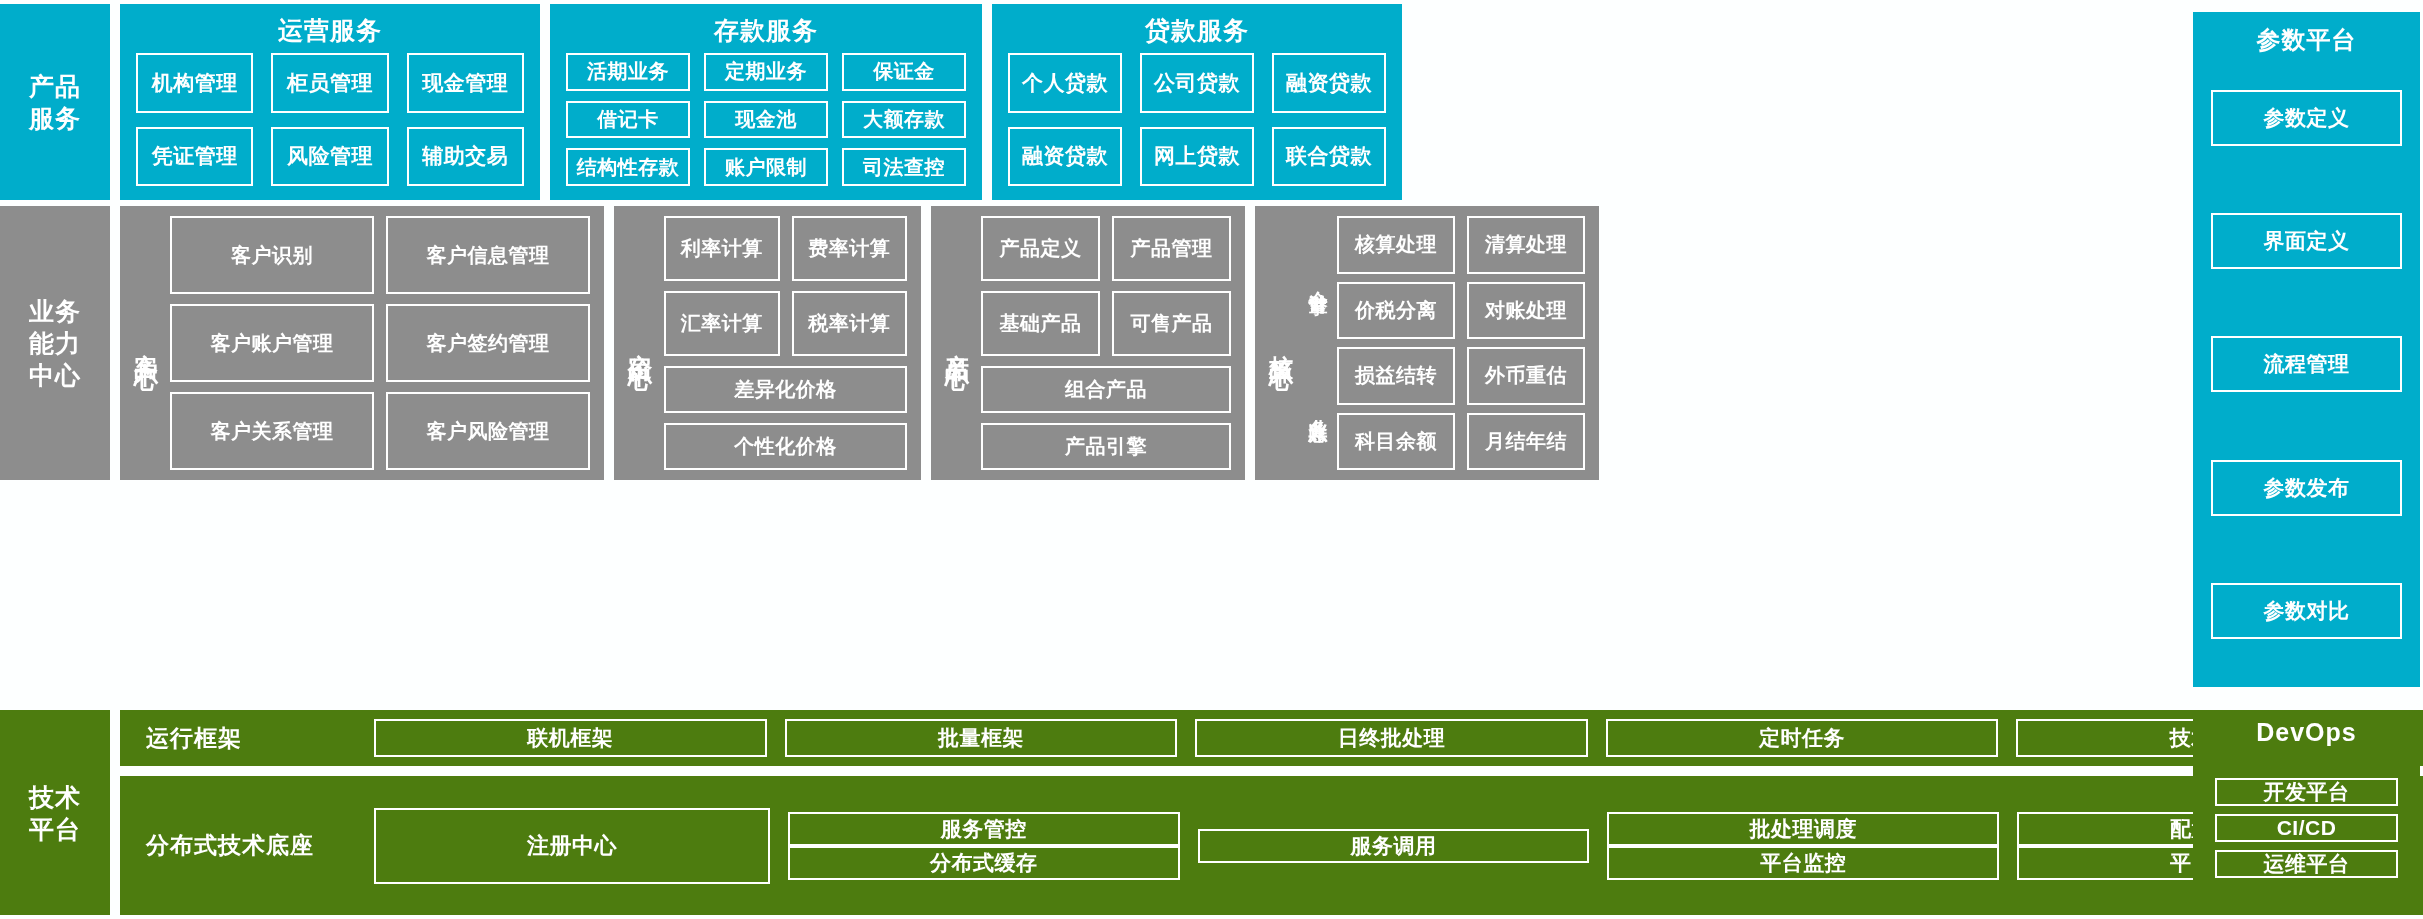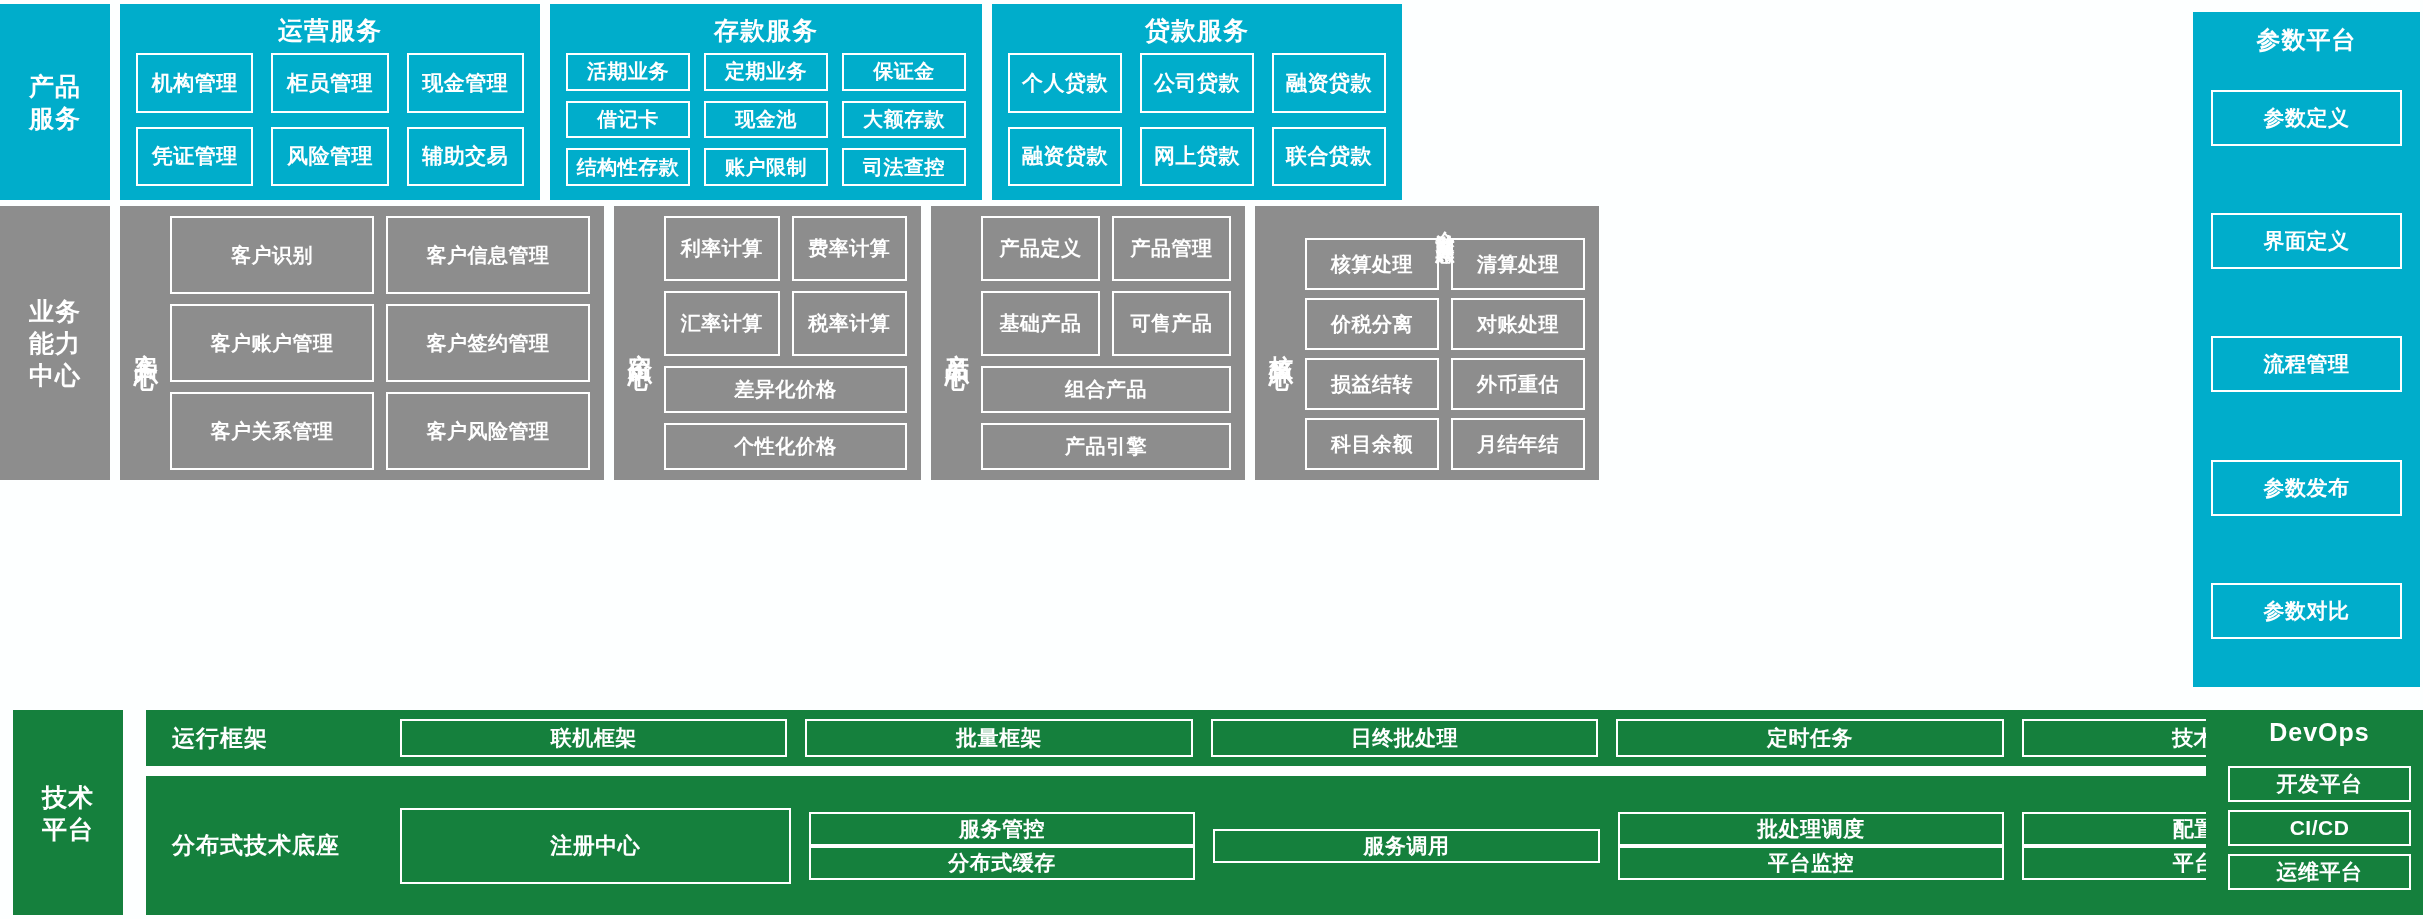--- a/index.html
+++ b/index.html
@@ -33,21 +33,21 @@
     color: #ffffff;
     font-weight: bold;
     font-size: 25px;
     line-height: 1.28;
     text-align: center;
     letter-spacing: 1px;
   }
 
   .teal   { background: #00adcb; }
   .gray   { background: #8d8d8d; }
-  .blue   { background: #15803d; margin-left: 13px; }
+  .blue   { background: #4d7c0f; }
 
   
   .group {
     position: relative;
     display: flex;
     flex-direction: column;
   }
   .group-title {
     text-align: center;
     color: #ffffff;
@@ -152,21 +152,21 @@
     grid-template-columns: 1fr 1fr;
     gap: 10px 12px;
   }
   .cap-group .tile { font-size: 20px; }
   #grp-customer .cap-grid-2col { flex: 1; grid-template-rows: repeat(3, 1fr); }
   #grp-pricing  .cap-grid-2col { grid-template-rows: repeat(2, 1fr); flex: 1.05; }
   #grp-product  .cap-grid-2col { grid-template-rows: repeat(2, 1fr); flex: 1.05; }
   .wide-tile { height: 47px; }
 
   
-  #grp-account .cap-body { flex-direction: column; gap: 6px; }
+  #grp-account .cap-body { flex-direction: row; gap: 6px; }
   #acct-sublabels {
     display: flex; flex-direction: column;
     justify-content: space-around;
     flex: 0 0 auto;
   }
   #acct-sublabels .vlabel { font-size: 19px; letter-spacing: 2px; }
   #acct-tiles {
     flex: 1;
     display: grid;
     grid-template-columns: 1fr 1fr;
@@ -205,21 +205,21 @@
   
   #devops {
     position: absolute;
     left: 2193px; top: 710px;
     width: 227px; height: 205px;
     padding: 4px 22px 10px 22px;
     display: flex; flex-direction: column;
   }
   #devops .group-title { font-size: 25px; padding-top: 4px; padding-bottom: 4px; }
   #devops-list { flex: 1; display: flex; flex-direction: column; gap: 8px; justify-content: center; }
-  #devops-list .tile { height: 36px; font-size: 21px; }
+  #devops-list .tile { height: 28px; font-size: 21px; }
 </style>
 </head>
 <body>
 
 <div class="page">
 
   <div class="band" id="band-top">
 
     <div class="row-label teal" id="product-service-label">
       <div>

